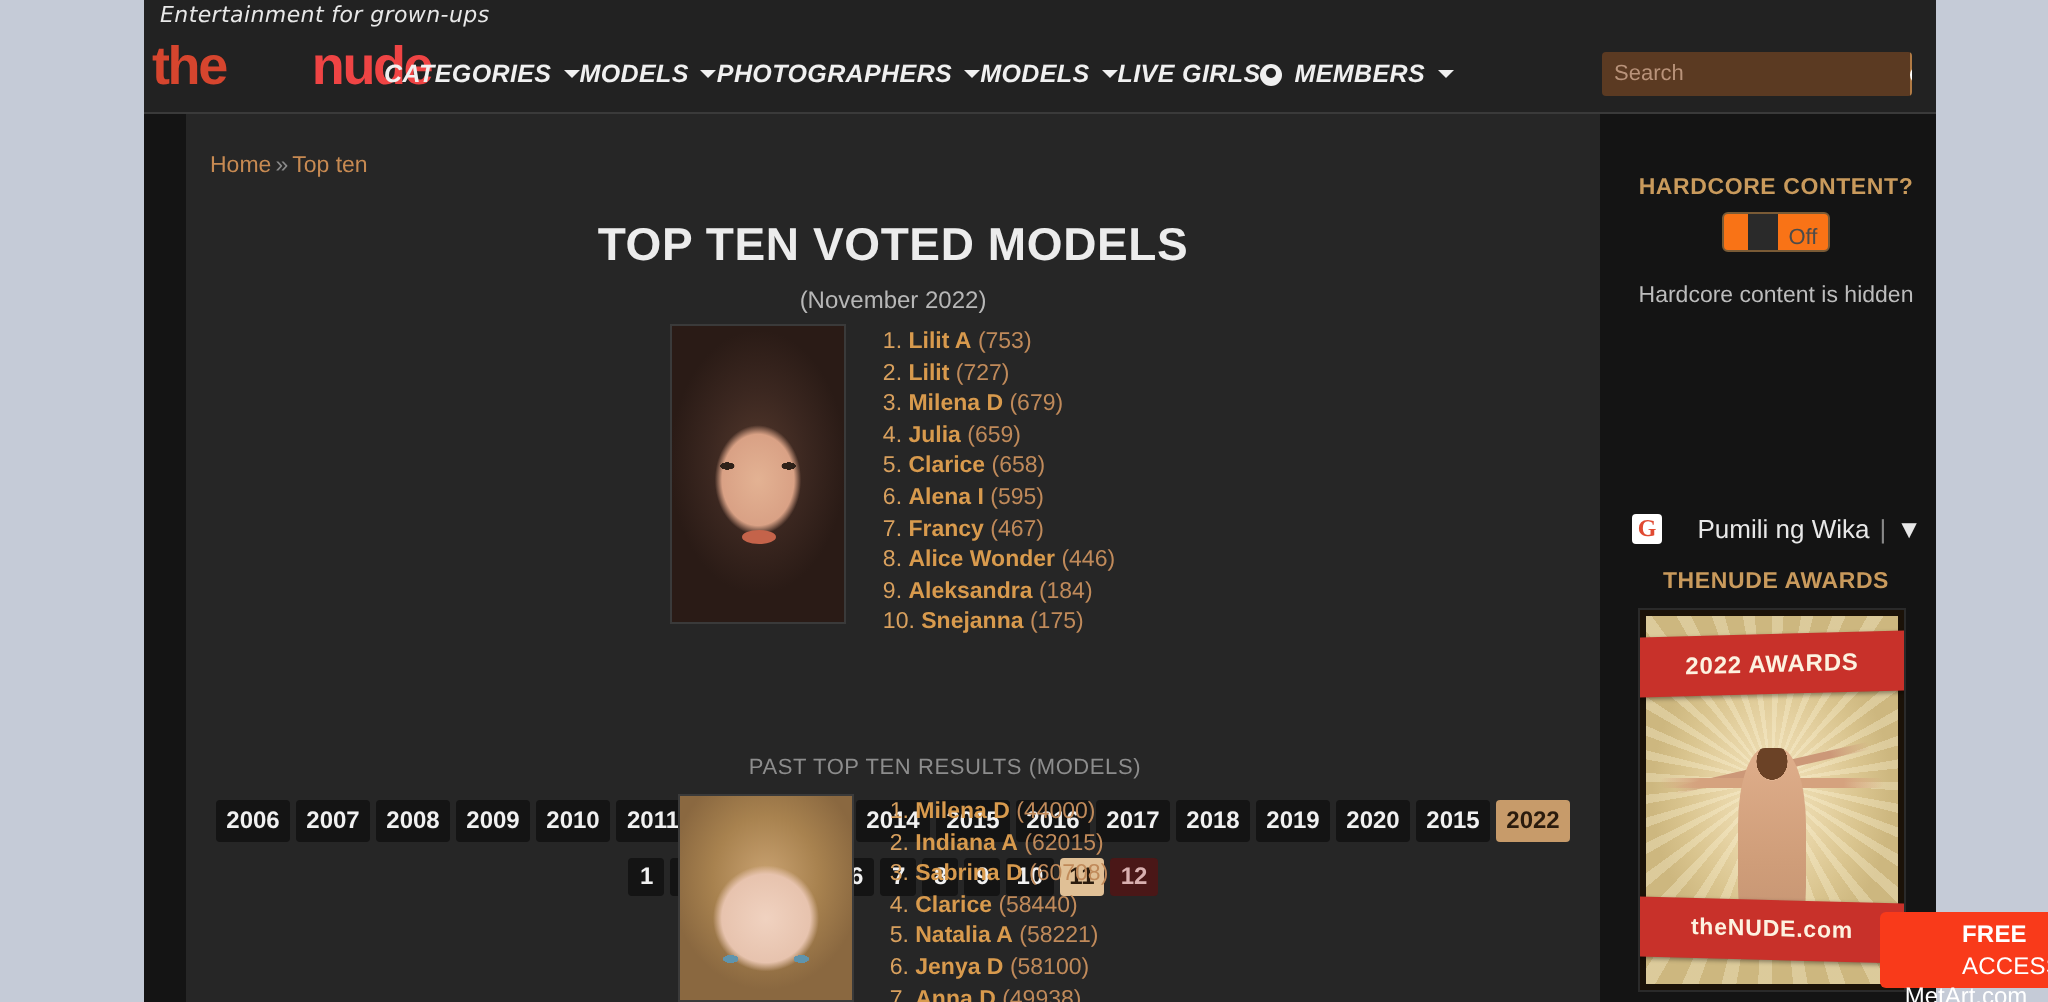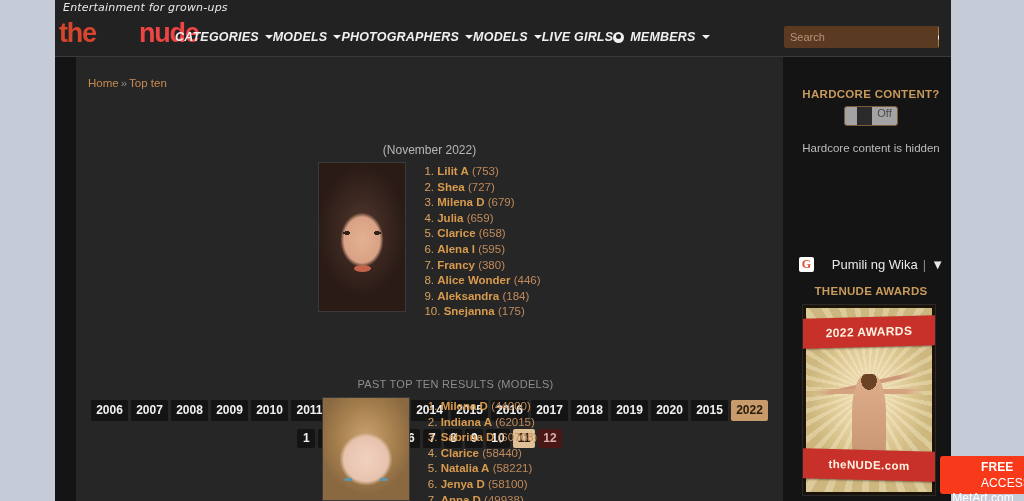--- a/index.html
+++ b/index.html
@@ -4,21 +4,21 @@
 <style>
   * { box-sizing: border-box; margin: 0; padding: 0; }
   html, body {
     width: 1024px; height: 501px;
     overflow: hidden;
     background: #c5cbd7;
     font-family: "Liberation Sans", sans-serif;
   }
   #page {
     position: absolute;
-    left: 55px; top: 0;
+    left: 72px; top: 0;
     width: 896px; height: 501px;
     background: #0d0d0d;
     overflow: hidden;
   }
 
   
   #header {
     position: relative;
     height: 57px;
     background: #222;
@@ -298,22 +298,22 @@
     font-weight: bold;
     color: #c99a5c;
     letter-spacing: .3px;
   }
   #hc-title { position: absolute; top: 31px; left: 0; width: 160px; }
   #hc-toggle {
     position: absolute; top: 49px; left: 53px;
     width: 54px; height: 20px;
     border: 1px solid #7a5b36;
     border-radius: 3px;
-    background: #a3a3a3;
-    display: flex; align-items: flex-start;
+    background: #f97316;
+    display: flex; align-items: flex-end;
     cursor: pointer;
     overflow: hidden;
     padding-left: 12px;
   }
   #hc-knob { width: 15px; height: 100%; background: #2a2a2a; }
   #hc-label {
     flex: 1; text-align: center;
     font-size: 11px;
     color: #4b4b4b;
   }
@@ -471,48 +471,49 @@
   </div>
 
   <div id="body">
 
     <div id="content">
 
       <div id="breadcrumb">
         <a>Home</a><span class="sep">»</span><a>Top ten</a>
       </div>
 
+      <h1 id="pagetitle">TOP TEN VOTED MODELS</h1>
       <div id="pagesub">(November 2022)</div>
 
       <div class="topten" id="topten1">
         <div class="thumb">
           <div class="face faceA"></div>
         </div>
         <ol class="ranklist">
           <li><span class="rank-no">1.</span>
             <span class="nm">Lilit A</span>
             <span class="ct">(753)</span></li>
           <li><span class="rank-no">2.</span>
-            <span class="nm">Shea</span>
+            <span class="nm">Lilit</span>
             <span class="ct">(727)</span></li>
           <li><span class="rank-no">3.</span>
             <span class="nm">Milena D</span>
             <span class="ct">(679)</span></li>
           <li><span class="rank-no">4.</span>
             <span class="nm">Julia</span>
             <span class="ct">(659)</span></li>
           <li><span class="rank-no">5.</span>
             <span class="nm">Clarice</span>
             <span class="ct">(658)</span></li>
           <li><span class="rank-no">6.</span>
             <span class="nm">Alena I</span>
             <span class="ct">(595)</span></li>
           <li><span class="rank-no">7.</span>
             <span class="nm">Francy</span>
-            <span class="ct">(380)</span></li>
+            <span class="ct">(467)</span></li>
           <li><span class="rank-no">8.</span>
             <span class="nm">Alice Wonder</span>
             <span class="ct">(446)</span></li>
           <li><span class="rank-no">9.</span>
             <span class="nm">Aleksandra</span>
             <span class="ct">(184)</span></li>
           <li><span class="rank-no">10.</span>
             <span class="nm">Snejanna</span>
             <span class="ct">(175)</span></li>
         </ol>

